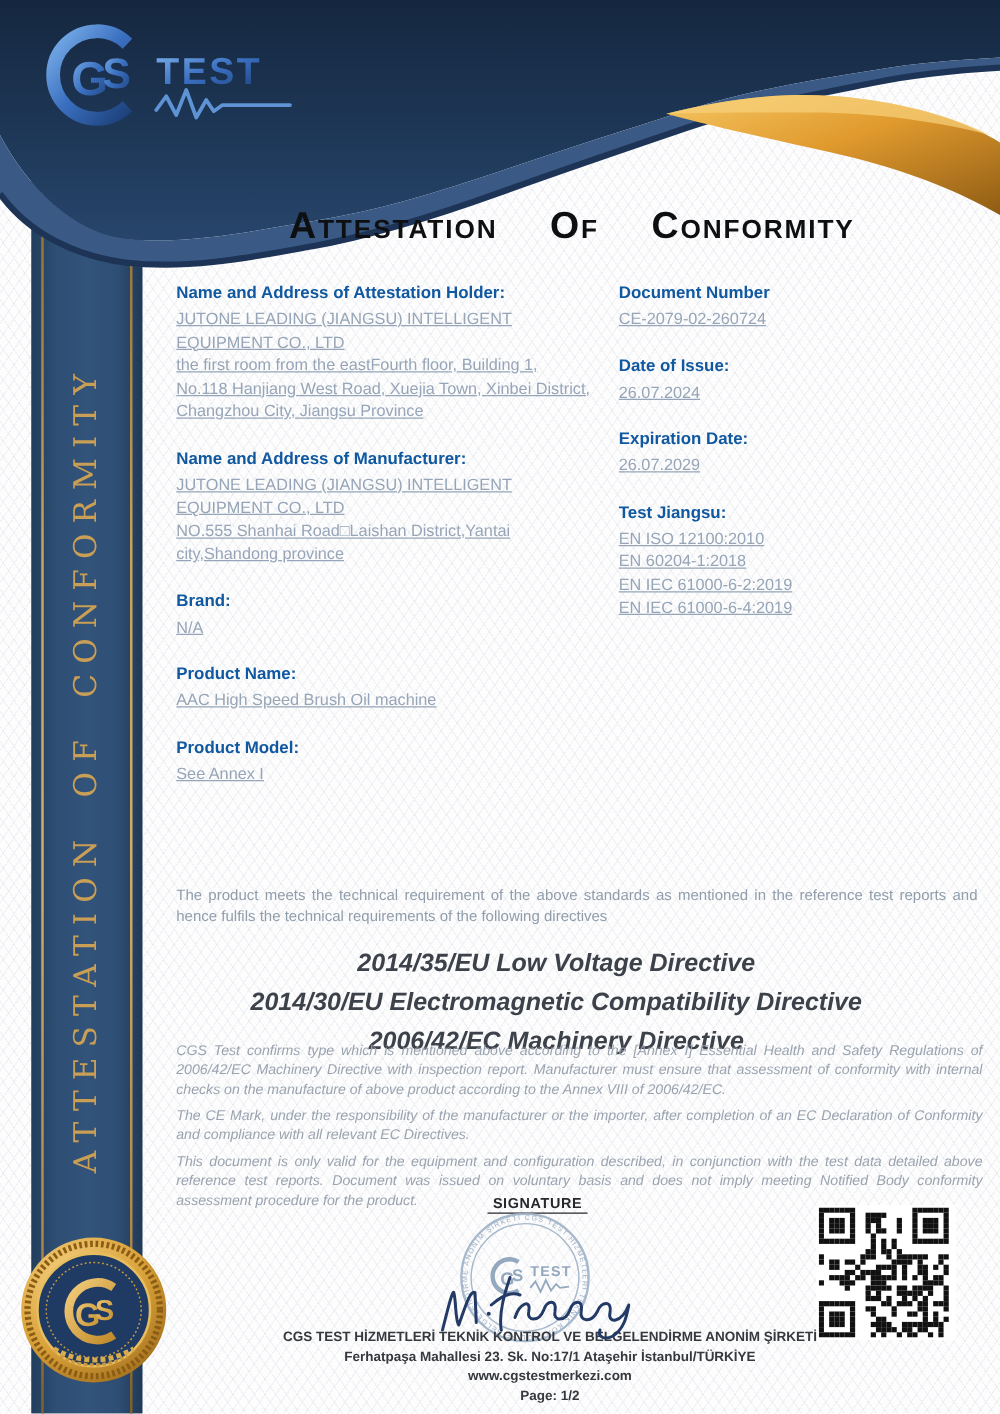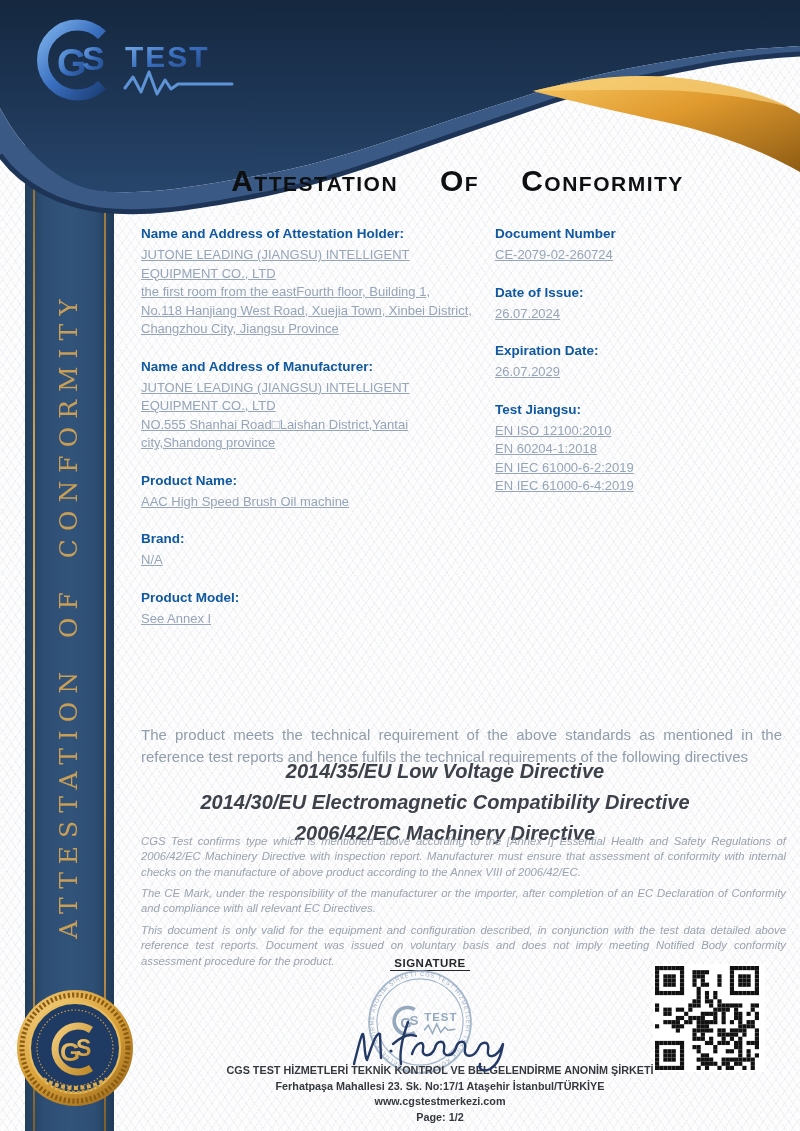--- a/index.html
+++ b/index.html
@@ -34,22 +34,22 @@
   .title-word { display:inline-block; font-size:21px; text-transform:uppercase; margin:0 18px; }
   .title-word::first-letter { font-size:30px; }
   
   .col { position:absolute; z-index:3; }
   #col-left  { left:141px; top:224px; width:335px; }
   #col-right { left:495px; top:224px; width:295px; }
   .group { margin-bottom:18px; }
   .flabel { color:#1058a0; font-weight:bold; font-size:13.5px; line-height:20px; margin-bottom:2px; }
   .fline  { color:#96a5b7; font-size:13px; line-height:18.5px;text-decoration:underline; }
   
-  #statement { position:absolute; left:141px; right:18px; top:724px; z-index:3;
-    color:#909dab; font-size:15px; line-height:1.45; text-align:justify; }
+  #statement { position:absolute; left:141px; right:18px; top:708px; z-index:3;
+    color:#909dab; font-size:12px; line-height:1.45; text-align:justify; }
   #directives { position:absolute; left:100px; right:10px; top:756px; z-index:3; text-align:center;
     color:#3d4149; font-weight:bold; font-style:italic; font-size:20px; line-height:1.55; }
   
   #legal { position:absolute; left:141px; right:14px; top:834px; z-index:3;
     color:#9aa3af; font-size:11.3px; line-height:1.36; text-align:justify;font-style:italic; }
   #legal p { margin-bottom:6px; }
   
   #sig-label { position:absolute; left:340px; top:957px; width:180px; z-index:3; text-align:center;
     font-size:11.5px; font-weight:bold; color:#26282c; letter-spacing:.5px; }
   #sig-label span { border-bottom:1.5px solid #26282c; padding:0 4px 1px; }
@@ -126,26 +126,26 @@
       <div class="fline">Changzhou City, Jiangsu Province</div>
     </div>
     <div class="group">
       <div class="flabel">Name and Address of Manufacturer:</div>
       <div class="fline">JUTONE LEADING (JIANGSU) INTELLIGENT</div>
       <div class="fline">EQUIPMENT CO., LTD</div>
       <div class="fline">NO.555 Shanhai Road□Laishan District,Yantai</div>
       <div class="fline">city,Shandong province</div>
     </div>
     <div class="group">
+      <div class="flabel">Brand:</div>
+      <div class="fline">N/A</div>
+    </div>
+    <div class="group">
       <div class="flabel">Product Name:</div>
       <div class="fline">AAC High Speed Brush Oil machine</div>
-    </div>
-    <div class="group">
-      <div class="flabel">Brand:</div>
-      <div class="fline">N/A</div>
     </div>
     <div class="group">
       <div class="flabel">Product Model:</div>
       <div class="fline">See Annex I</div>
     </div>
   </div>
 
   <div id="col-right" class="col">
     <div class="group">
       <div class="flabel">Document Number</div>

